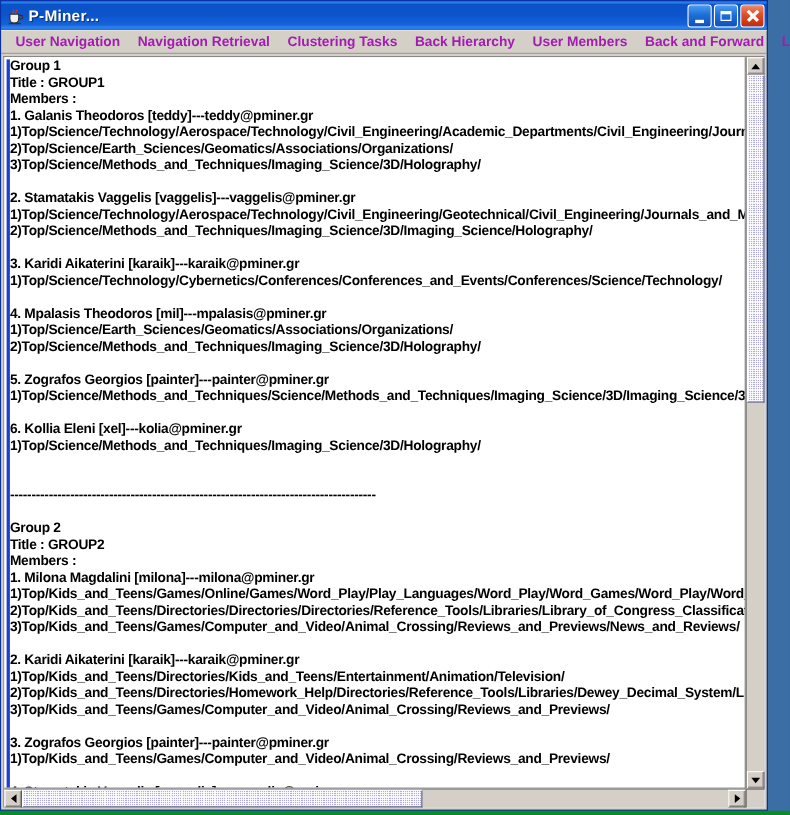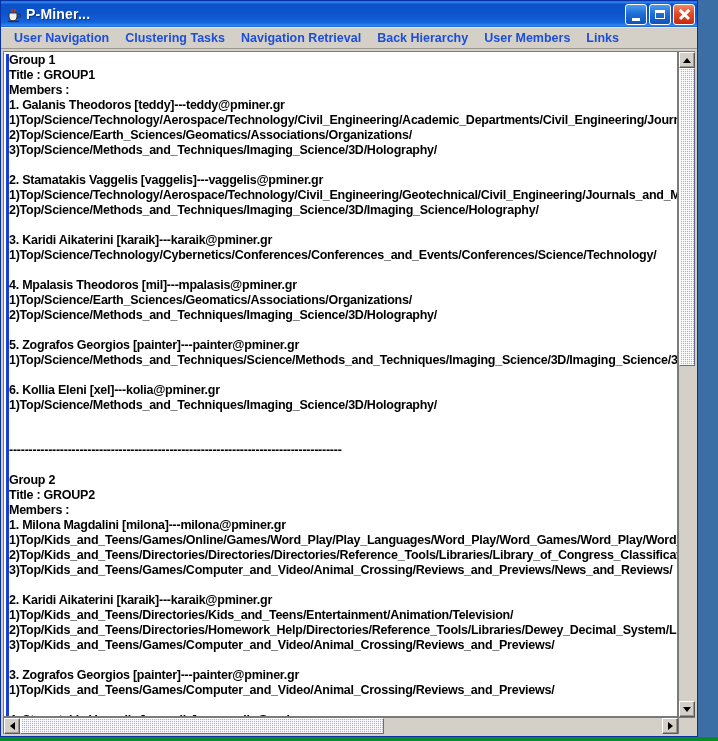--- a/index.html
+++ b/index.html
@@ -106,21 +106,21 @@
     border-top: 1px solid #e8e6e0;
     border-bottom: 1px solid #9a9690;
     display: flex;
     align-items: center;
     padding-left: 5px;
     box-sizing: border-box;
   }
   .menu-item {
     font-size: 12.5px;
     font-weight: bold;
-    color: #1d4ed8;
+    color: #a21caf;
     padding: 2px 8px 3px 8px;
     white-space: nowrap;
     cursor: default;
     font-family: "Liberation Sans", sans-serif;
   }
 
   
   #client {
     flex: 1 1 auto;
     background: #d4d0c8;
@@ -288,24 +288,25 @@
     <span class="winbtn blue" title="Maximize">
       <span class="glyph-max"></span>
     </span>
     <span class="winbtn red" title="Close">
       <span class="glyph-close"></span>
     </span>
   </div>
 
   <div id="menubar">
     <div class="menu-item">User Navigation</div>
+    <div class="menu-item">Navigation Retrieval</div>
     <div class="menu-item">Clustering Tasks</div>
-    <div class="menu-item">Navigation Retrieval</div>
     <div class="menu-item">Back Hierarchy</div>
     <div class="menu-item">User Members</div>
+    <div class="menu-item">Back and Forward</div>
     <div class="menu-item">Links</div>
   </div>
 
   <div id="client">
     <div id="scrollpane">
 
       <div id="textarea">
         <div id="caret"></div>
         <div id="lines"><div class="ln">Group 1</div><div class="ln">Title : GROUP1</div><div class="ln">Members :</div><div class="ln">1. Galanis Theodoros [teddy]---teddy@pminer.gr</div><div class="ln">1)Top/Science/Technology/Aerospace/Technology/Civil_Engineering/Academic_Departments/Civil_Engineering/Journals_and_Magazines/</div><div class="ln">2)Top/Science/Earth_Sciences/Geomatics/Associations/Organizations/</div><div class="ln">3)Top/Science/Methods_and_Techniques/Imaging_Science/3D/Holography/</div><div class="ln blank">&nbsp;</div><div class="ln">2. Stamatakis Vaggelis [vaggelis]---vaggelis@pminer.gr</div><div class="ln">1)Top/Science/Technology/Aerospace/Technology/Civil_Engineering/Geotechnical/Civil_Engineering/Journals_and_Magazines/</div><div class="ln">2)Top/Science/Methods_and_Techniques/Imaging_Science/3D/Imaging_Science/Holography/</div><div class="ln blank">&nbsp;</div><div class="ln">3. Karidi Aikaterini [karaik]---karaik@pminer.gr</div><div class="ln">1)Top/Science/Technology/Cybernetics/Conferences/Conferences_and_Events/Conferences/Science/Technology/</div><div class="ln blank">&nbsp;</div><div class="ln">4. Mpalasis Theodoros [mil]---mpalasis@pminer.gr</div><div class="ln">1)Top/Science/Earth_Sciences/Geomatics/Associations/Organizations/</div><div class="ln">2)Top/Science/Methods_and_Techniques/Imaging_Science/3D/Holography/</div><div class="ln blank">&nbsp;</div><div class="ln">5. Zografos Georgios [painter]---painter@pminer.gr</div><div class="ln">1)Top/Science/Methods_and_Techniques/Science/Methods_and_Techniques/Imaging_Science/3D/Imaging_Science/3D/Holography/</div><div class="ln blank">&nbsp;</div><div class="ln">6. Kollia Eleni [xel]---kolia@pminer.gr</div><div class="ln">1)Top/Science/Methods_and_Techniques/Imaging_Science/3D/Holography/</div><div class="ln blank">&nbsp;</div><div class="ln blank">&nbsp;</div><div class="ln">-------------------------------------------------------------------------------------</div><div class="ln blank">&nbsp;</div><div class="ln">Group 2</div><div class="ln">Title : GROUP2</div><div class="ln">Members :</div><div class="ln">1. Milona Magdalini [milona]---milona@pminer.gr</div><div class="ln">1)Top/Kids_and_Teens/Games/Online/Games/Word_Play/Play_Languages/Word_Play/Word_Games/Word_Play/Word_Games/</div><div class="ln">2)Top/Kids_and_Teens/Directories/Directories/Directories/Reference_Tools/Libraries/Library_of_Congress_Classification/</div><div class="ln">3)Top/Kids_and_Teens/Games/Computer_and_Video/Animal_Crossing/Reviews_and_Previews/News_and_Reviews/</div><div class="ln blank">&nbsp;</div><div class="ln">2. Karidi Aikaterini [karaik]---karaik@pminer.gr</div><div class="ln">1)Top/Kids_and_Teens/Directories/Kids_and_Teens/Entertainment/Animation/Television/</div><div class="ln">2)Top/Kids_and_Teens/Directories/Homework_Help/Directories/Reference_Tools/Libraries/Dewey_Decimal_System/Libraries/</div><div class="ln">3)Top/Kids_and_Teens/Games/Computer_and_Video/Animal_Crossing/Reviews_and_Previews/</div><div class="ln blank">&nbsp;</div><div class="ln">3. Zografos Georgios [painter]---painter@pminer.gr</div><div class="ln">1)Top/Kids_and_Teens/Games/Computer_and_Video/Animal_Crossing/Reviews_and_Previews/</div><div class="ln blank">&nbsp;</div><div class="ln">4. Stamatakis Vaggelis [vaggelis]---vaggelis@pminer.gr</div></div>
       </div>

